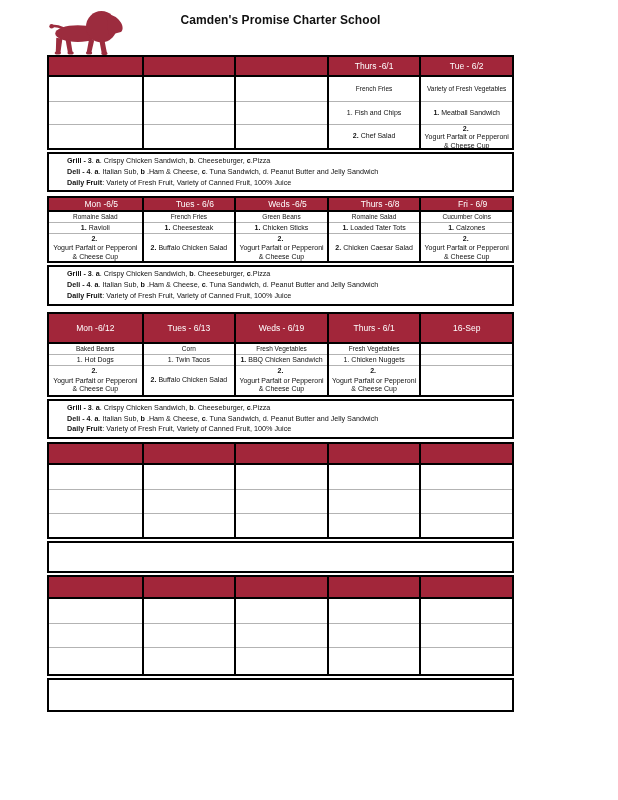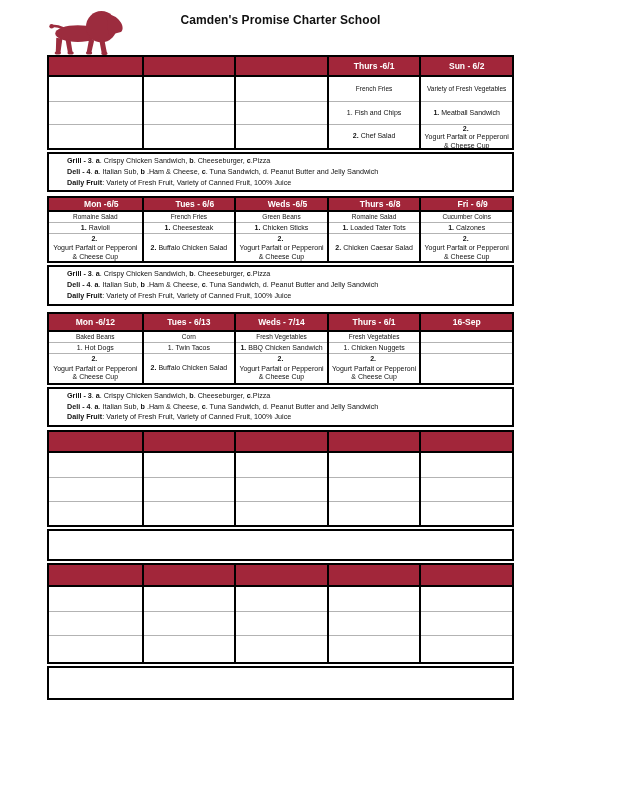--- a/index.html
+++ b/index.html
@@ -10,41 +10,41 @@
   
   .masthead { position:relative; height:55px; }
   .school { position:absolute; left:47px; width:467px; top:13px; text-align:center; font-size:12px; font-weight:bold; letter-spacing:.1px; }
   .menu-title { position:absolute; left:47px; width:467px; top:31px; text-align:center; font-size:10.5px; }
   .lion { position:absolute; left:46px; top:9px; width:80px; height:46px; }
 
   
   .weeks { margin-left:47px; width:467px; }
   .week { margin-bottom:4px; }
   .day-row { display:grid; grid-template-columns:repeat(5,1fr); border:2px solid #000; background:#A2263A; }
-  .day-cell { display:flex; align-items:center; justify-content:center; color:#fff; font-weight:bold; font-size:8.5px; overflow:hidden; }
+  .day-cell { display:flex; align-items:center; justify-content:center; color:#fff; font-weight:normal; font-size:8.5px; overflow:hidden; }
   .day-cell + .day-cell { border-left:2px solid #000; }
   .cols { display:grid; grid-template-columns:repeat(5,1fr); border:2px solid #000; border-top:none; background:#fff; }
   .col + .col { border-left:2px solid #000; }
   .cell { display:flex; align-items:center; justify-content:center; text-align:center; font-size:7px; line-height:1.2; padding:0 2px; overflow:hidden; }
   .cell + .cell { border-top:1px solid #b3b3b3; }
   .veg { font-size:6.5px; white-space:nowrap; }
   .e2 { flex-wrap:wrap; }
   .num { font-weight:bold; margin-right:2px; }
   .num:empty { display:none; }
 
   
   .legend { border:2px solid #000; margin-top:2px; padding:2px 18px; font-size:7.2px; line-height:1.5; background:#fff; }
   .legend p { margin:0; }
   .legend.empty { padding:0; }
 
   
   .w1 .day-cell { height:18px; } .w1 .veg { height:24px; } .w1 .e1 { height:23px; } .w1 .e2 { height:24px; }
   .w2 .day-cell { height:12px;padding-left:12px; } .w2 .veg { height:10px; } .w2 .e1 { height:11px; } .w2 .e2 { height:28px; }
   .w2 { margin-bottom:6px; }
-  .w3 .day-cell { height:16px; } .w3 .veg { height:10px; } .w3 .e1 { height:11px; } .w3 .e2 { height:30px; }
+  .w3 .day-cell { height:28px; } .w3 .veg { height:10px; } .w3 .e1 { height:11px; } .w3 .e2 { height:30px; }
   .w3 { margin-bottom:3px; }
   .w4 .day-cell { height:19px; } .w4 .veg, .w4 .e1, .w4 .e2 { height:24px; }
   .w4 { margin-bottom:2px; }
   .w4 .legend.empty { height:32px; }
   .w5 .day-cell { height:20px; } .w5 .veg { height:24px; } .w5 .e1 { height:24px; } .w5 .e2 { height:27px; }
   .w5 .legend.empty { height:34px; }
 </style>
 </head>
 <body>
 
@@ -74,21 +74,21 @@
   </div>
 
   <div class="weeks">
 
     <section class="week w1">
       <div class="day-row">
         <div class="day-cell"></div>
         <div class="day-cell"></div>
         <div class="day-cell"></div>
         <div class="day-cell">Thurs -6/1</div>
-        <div class="day-cell">Sun - 6/2</div>
+        <div class="day-cell">Tue - 6/2</div>
       </div>
       <div class="cols">
         <div class="col">
           <div class="cell veg"></div>
           <div class="cell e1">
               <span></span>
             </div>
           <div class="cell e2">
               <span></span>
             </div>
@@ -209,21 +209,21 @@
         <p><b>Grill - 3</b><span>.  </span><b>a</b><span>. Crispy Chicken Sandwich, </span><b>b</b><span>. Cheeseburger,  </span><b>c</b><span>.Pizza</span></p>
         <p><b>Deli - 4</b><span>.  </span><b>a</b><span>. Italian Sub, </span><b>b</b><span> .Ham &amp; Cheese, </span><b>c</b><span>. Tuna Sandwich, d. Peanut Butter and Jelly Sandwich</span></p>
         <p><b>Daily Fruit</b><span>: Variety of Fresh Fruit, Variety of Canned Fruit, 100% Juice</span></p>
       </div>
     </section>
 
     <section class="week w3">
       <div class="day-row">
         <div class="day-cell">Mon -6/12</div>
         <div class="day-cell">Tues - 6/13</div>
-        <div class="day-cell">Weds - 7/14</div>
+        <div class="day-cell">Weds - 6/19</div>
         <div class="day-cell">Thurs - 6/1</div>
         <div class="day-cell">16-Sep</div>
       </div>
       <div class="cols">
         <div class="col">
           <div class="cell veg">Baked Beans</div>
           <div class="cell e1">
               <span>1. Hot Dogs</span>
             </div>
           <div class="cell e2">

